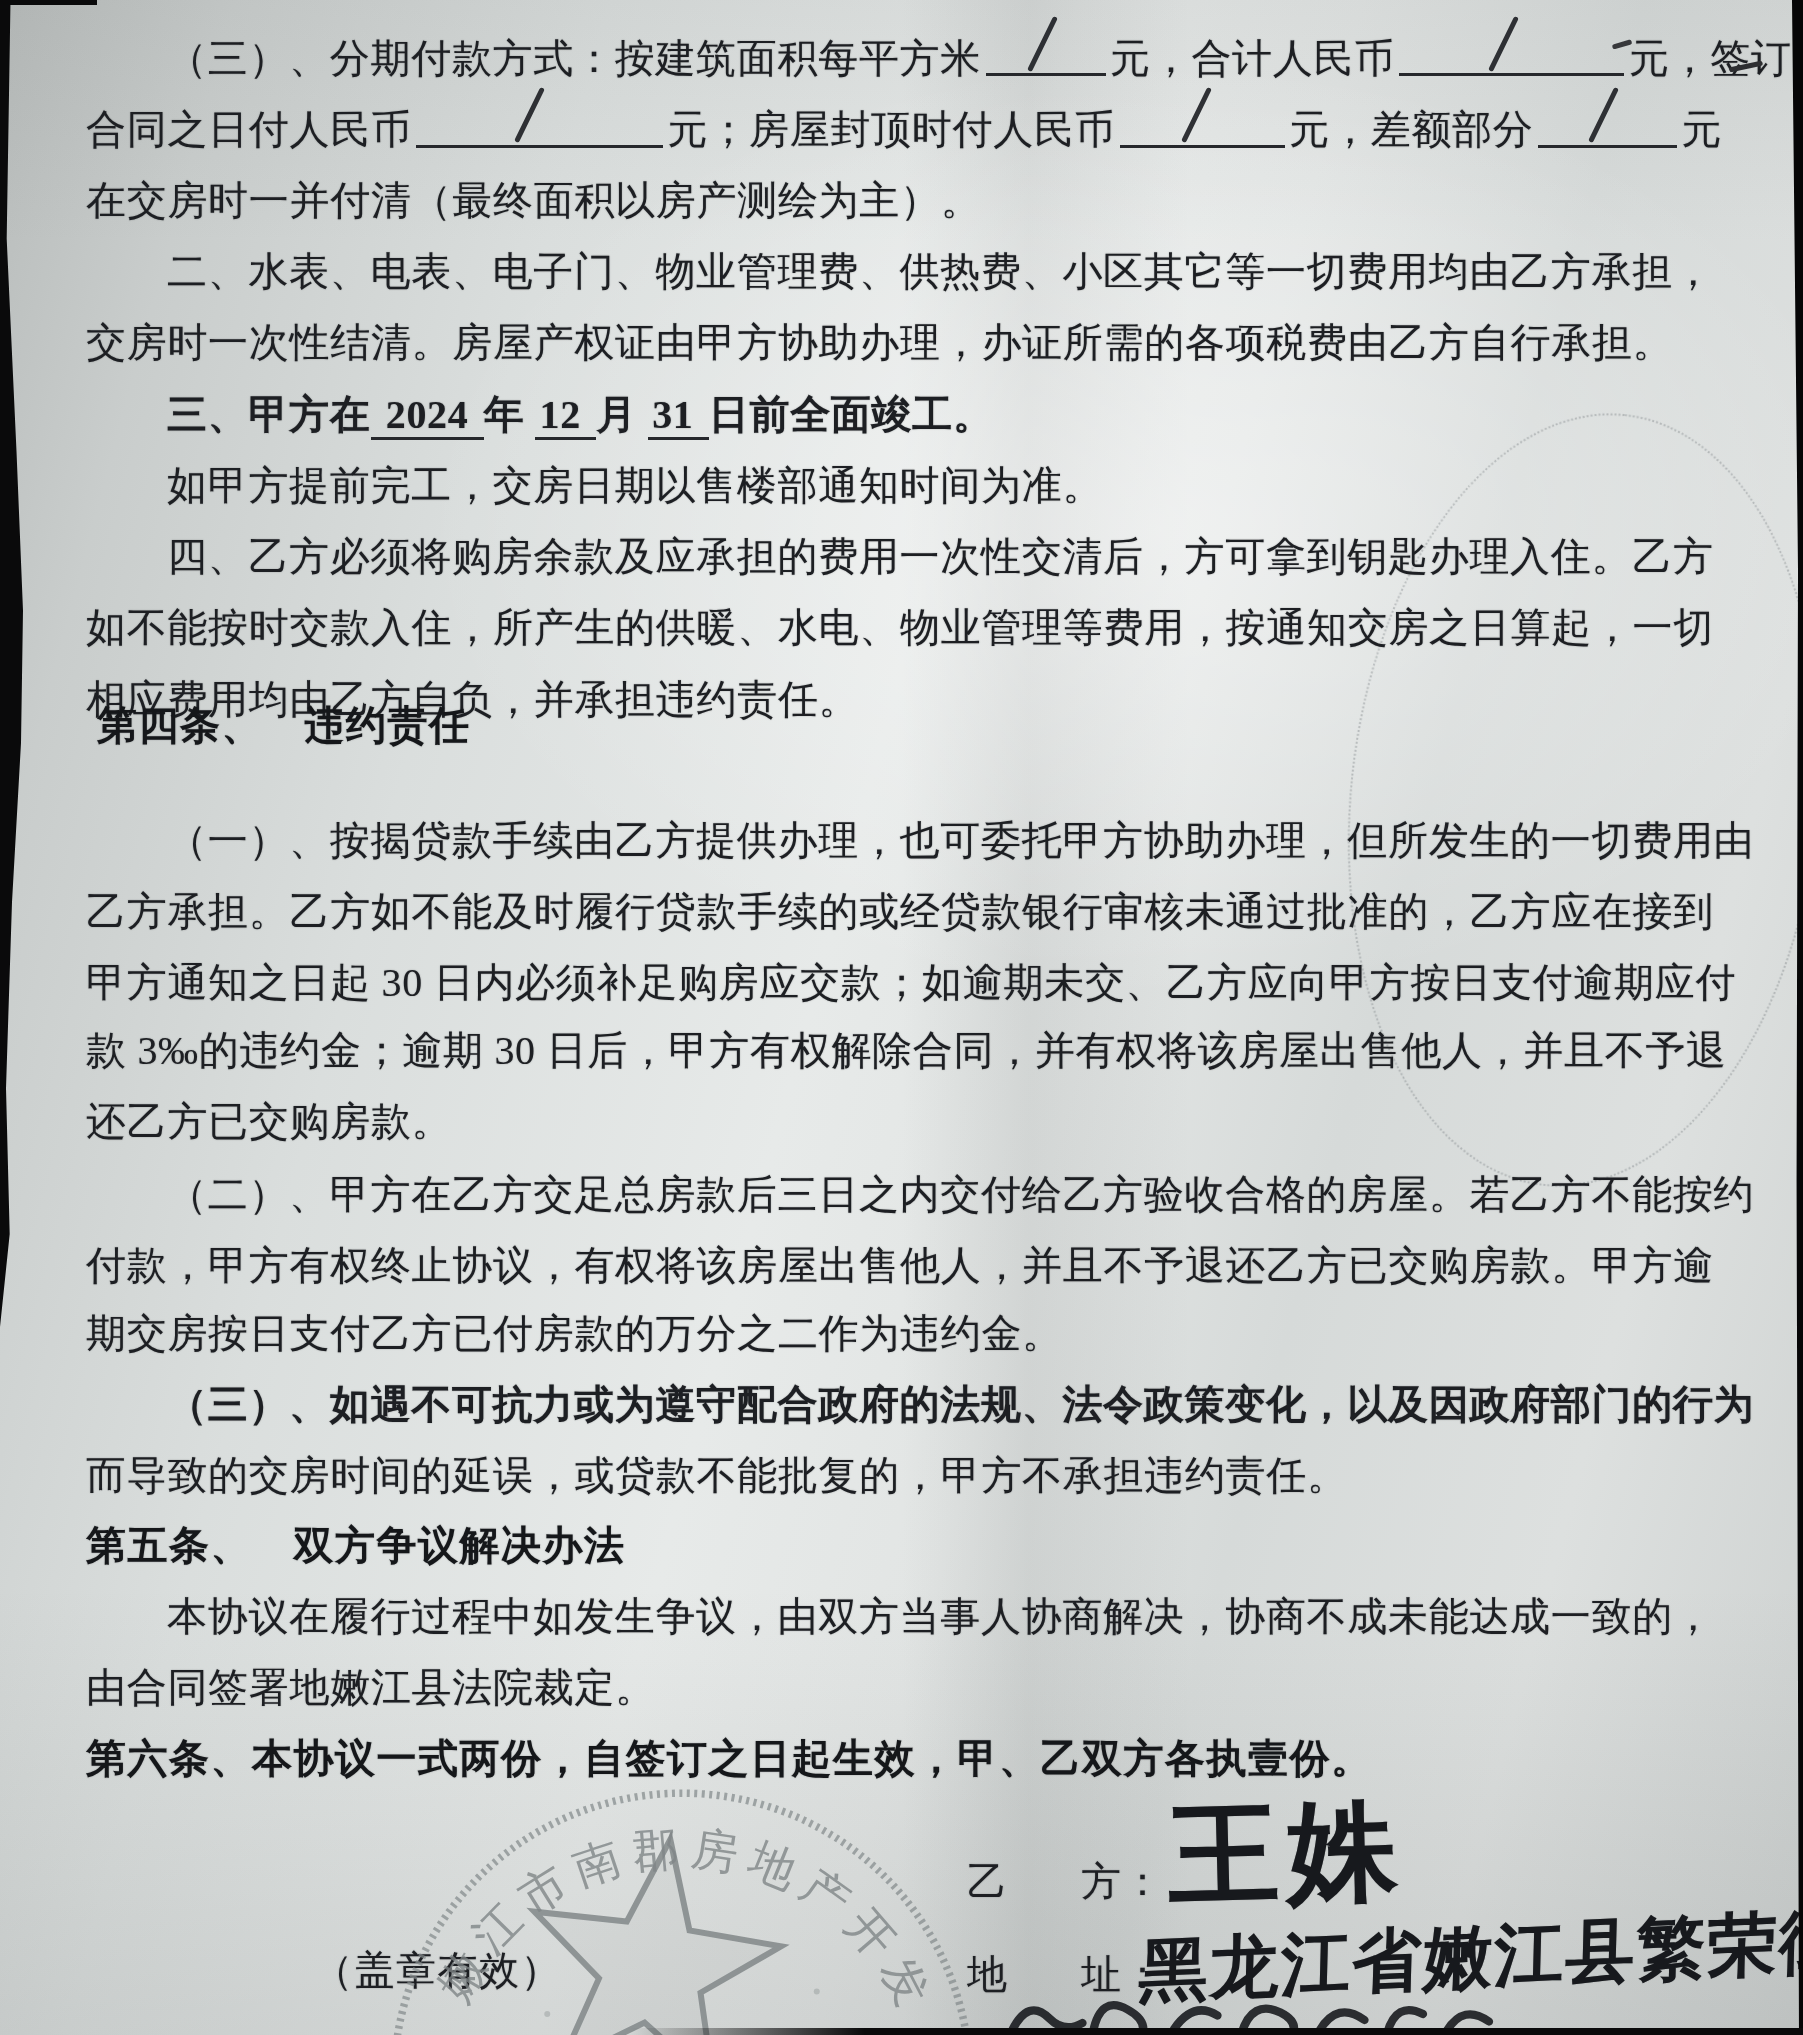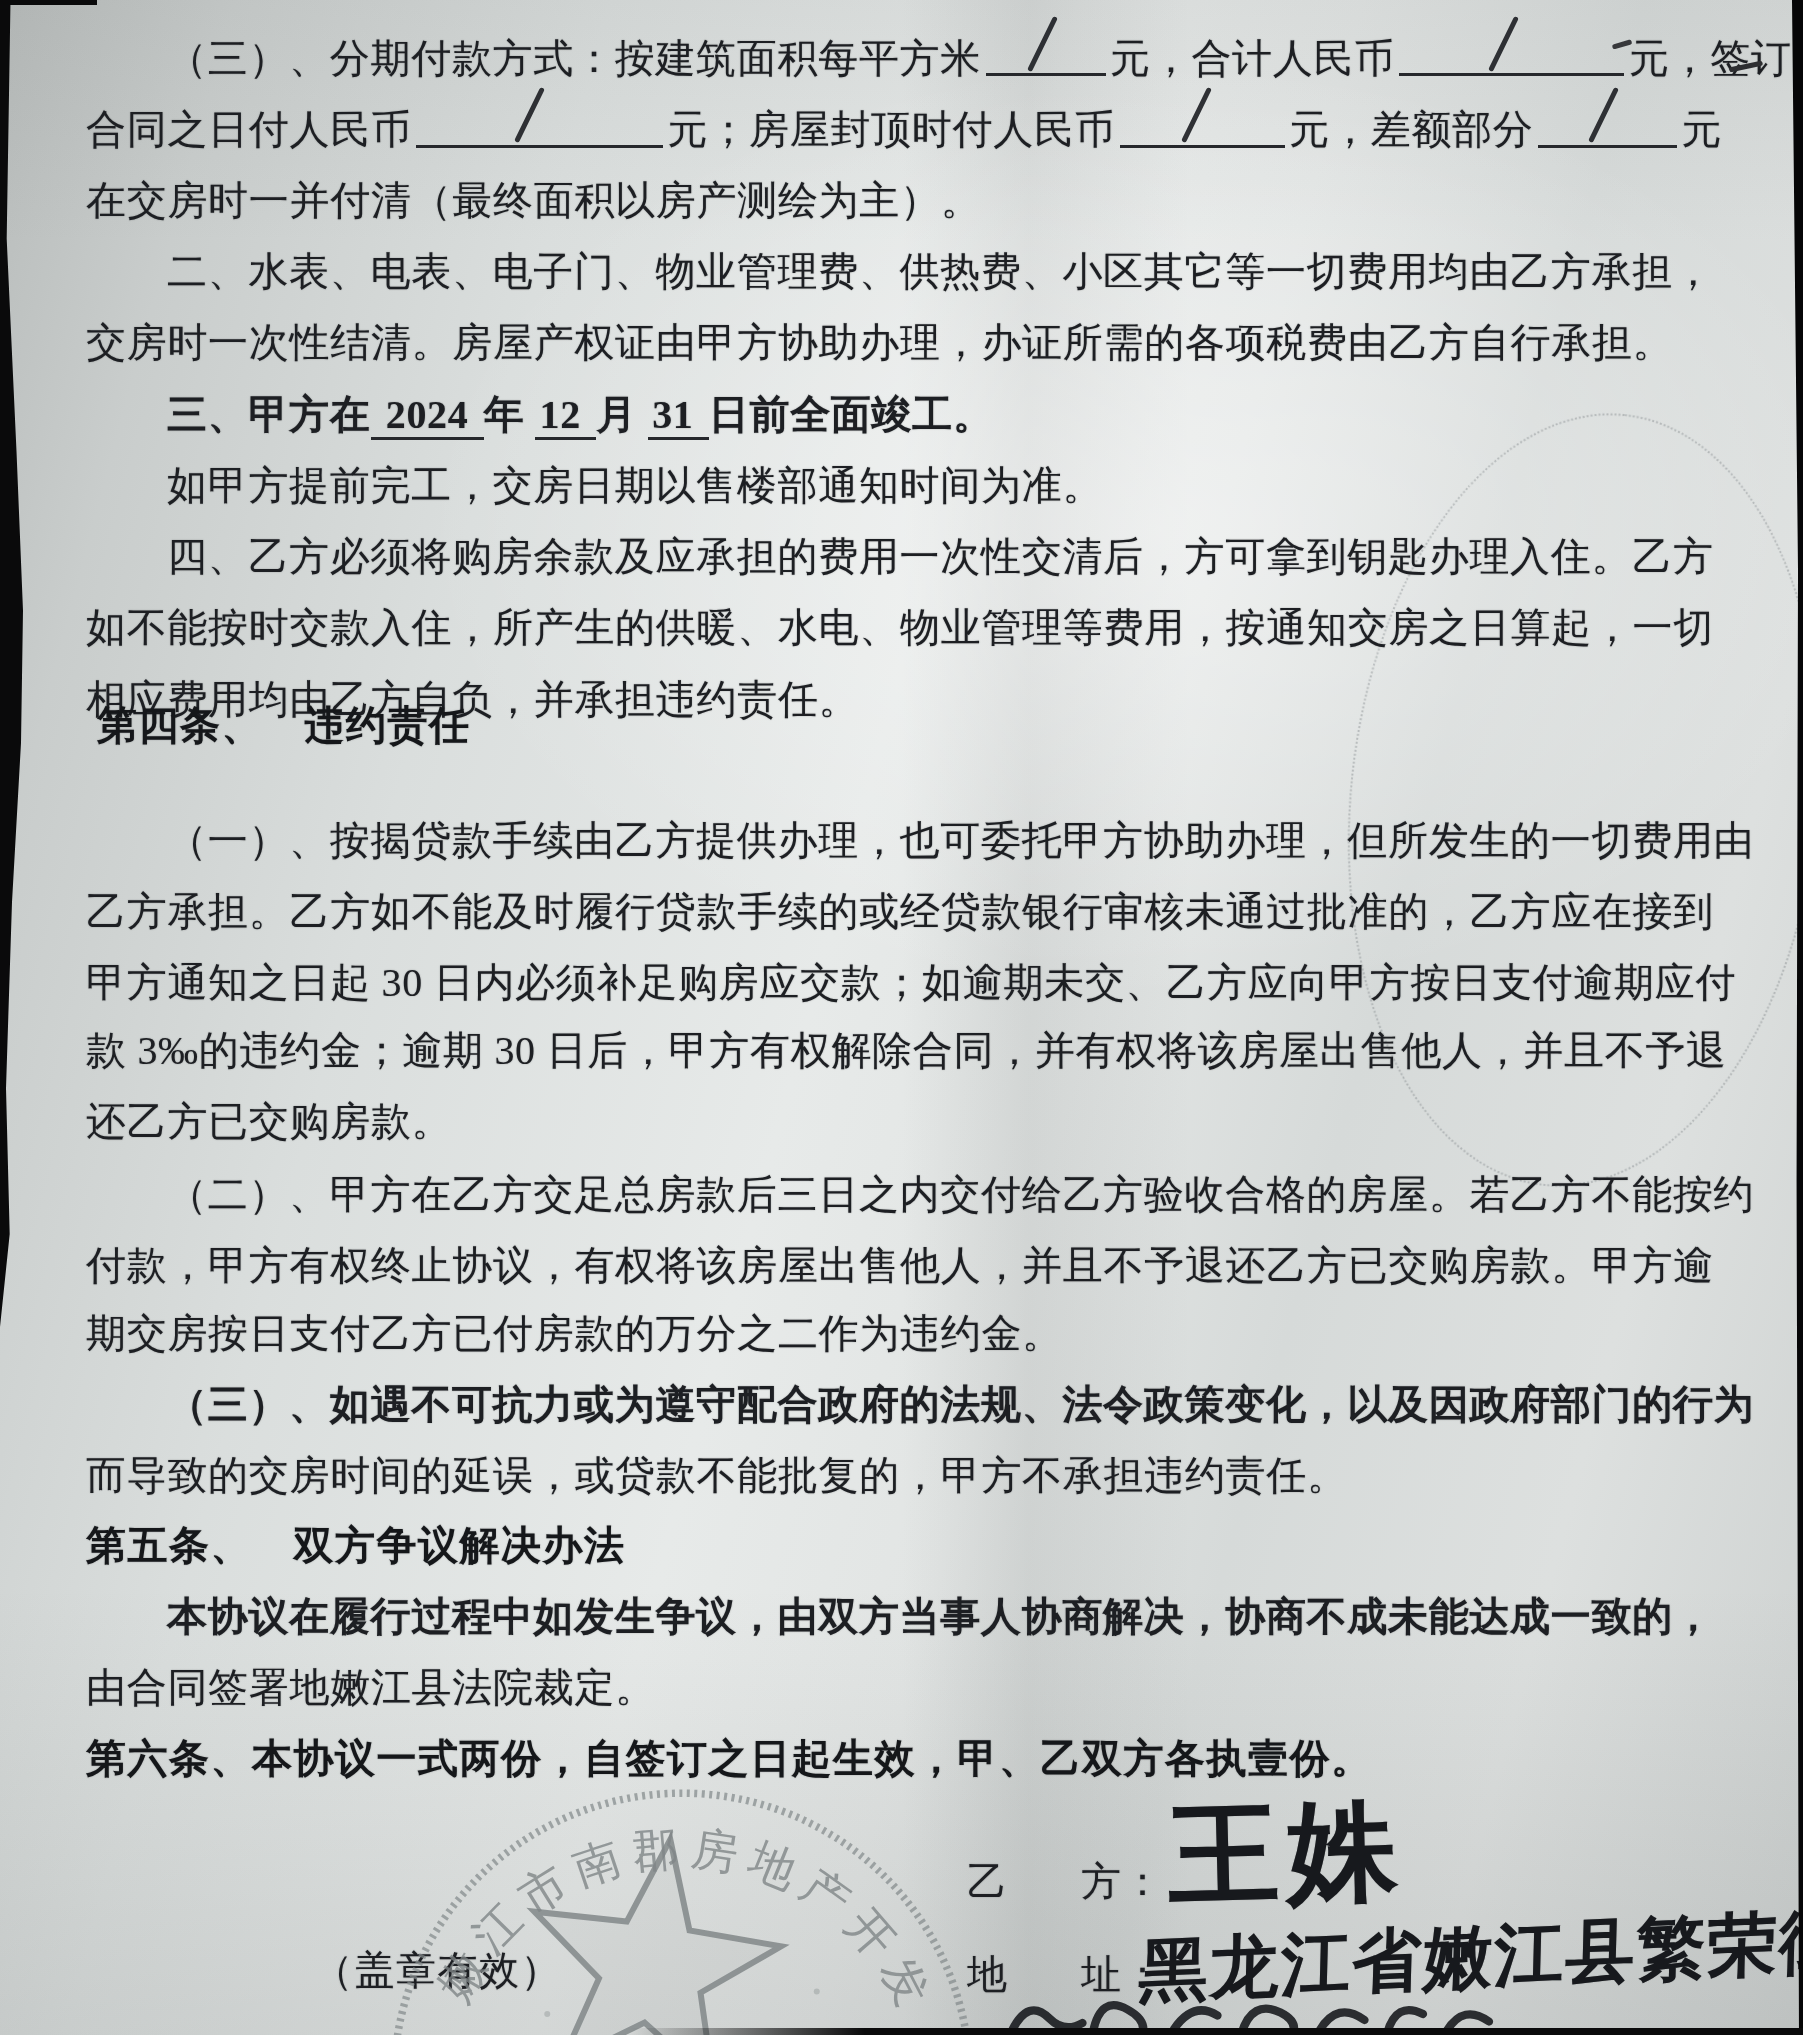--- a/index.html
+++ b/index.html
@@ -91,21 +91,21 @@
       <div class="line" style="top: 876px; left: 86px;"><span>乙方承担。乙方如不能及时履行贷款手续的或经贷款银行审核未通过批准的，乙方应在接到</span></div>
       <div class="line" style="top: 947px; left: 86px;"><span>甲方通知之日起 30 日内必须补足购房应交款；如逾期未交、乙方应向甲方按日支付逾期应付</span></div>
       <div class="line" style="top: 1015px; left: 86px;"><span>款 3‰的违约金；逾期 30 日后，甲方有权解除合同，并有权将该房屋出售他人，并且不予退</span></div>
       <div class="line" style="top: 1086px; left: 86px;"><span>还乙方已交购房款。</span></div>
       <div class="line" style="top: 1159px; left: 167px;"><span>（二）、甲方在乙方交足总房款后三日之内交付给乙方验收合格的房屋。若乙方不能按约</span></div>
       <div class="line" style="top: 1230px; left: 86px;"><span>付款，甲方有权终止协议，有权将该房屋出售他人，并且不予退还乙方已交购房款。甲方逾</span></div>
       <div class="line" style="top: 1298px; left: 86px;"><span>期交房按日支付乙方已付房款的万分之二作为违约金。</span></div>
       <div class="line" style="top: 1369px; left: 167px; font-weight: bold;"><span>（三）、如遇不可抗力或为遵守配合政府的法规、法令政策变化，以及因政府部门的行为</span></div>
       <div class="line" style="top: 1440px; left: 86px;"><span>而导致的交房时间的延误，或贷款不能批复的，甲方不承担违约责任。</span></div>
       <div class="line bold" style="top: 1510px; left: 86px;"><span>第五条、　双方争议解决办法</span></div>
-      <div class="line" style="top: 1581px; left: 167px; font-weight: bold;"><span>本协议在履行过程中如发生争议，由双方当事人协商解决，协商不成未能达成一致的，</span></div>
+      <div class="line" style="top: 1581px; left: 167px;"><span>本协议在履行过程中如发生争议，由双方当事人协商解决，协商不成未能达成一致的，</span></div>
       <div class="line" style="top: 1652px; left: 86px;"><span>由合同签署地嫩江县法院裁定。</span></div>
       <div class="line bold" style="top: 1723px; left: 86px;"><span>第六条、本协议一式两份，自签订之日起生效，甲、乙双方各执壹份。</span></div>
     </div>
 
   <div class="sig" style="left:313px;top:1935px;">（盖章有效）</div>
 
   <div class="sig" style="left:967px;top:1846px;">乙</div>
   <div class="sig" style="left:1081px;top:1846px;">方：</div>
   <div class="hand hand-name">王姝</div>
 

